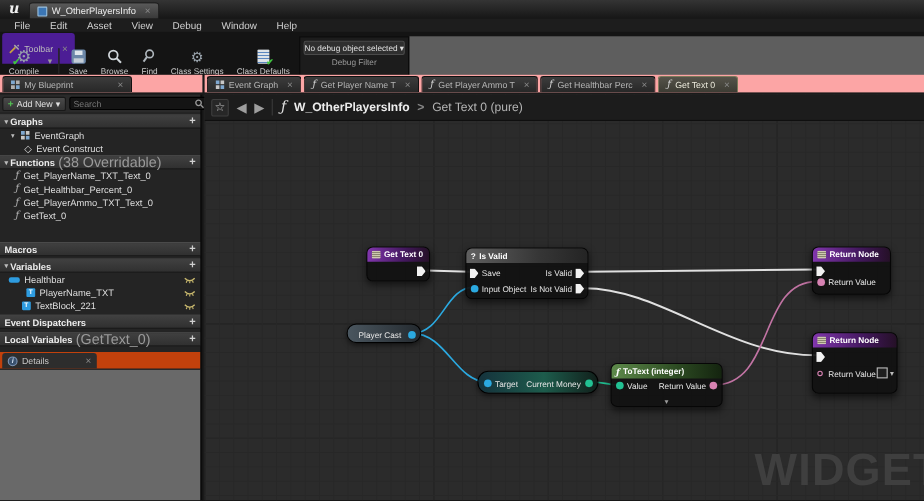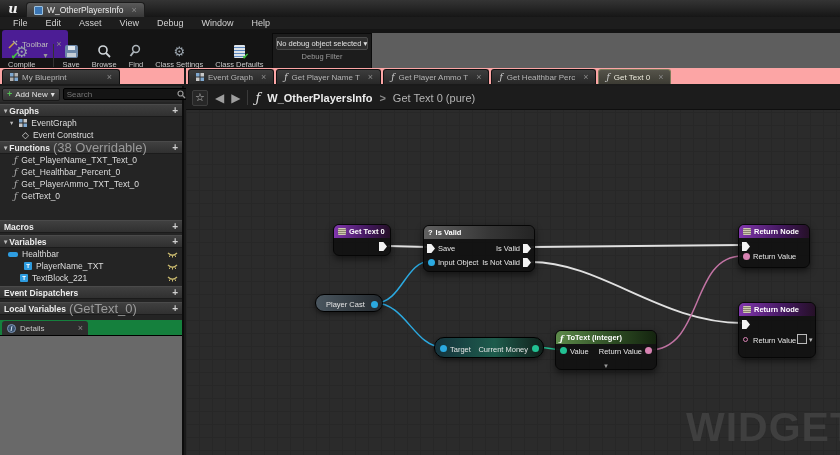--- a/index.html
+++ b/index.html
@@ -88,21 +88,21 @@
   .tree-row { height:12px; display:flex; align-items:center; gap:4px; font-size:8.5px;
               color:#dedede; padding-left:10px; flex:none; white-space:nowrap; }
   .indent2 { padding-left:22px; }
   .fn-row-glyph { font-family:"DejaVu Serif",serif; font-style:italic; color:#b0b0b0; font-size:9px; }
   .diamond { color:#d8d8d8; font-size:9px; line-height:1; }
   .var-ico-bar { width:10px; height:5px; background:#2e9ce0; border-radius:2px; flex:none; }
   .var-ico-txt { width:8px; height:8px; background:#2e9ce0; border-radius:1px; color:#fff;
                  font-size:6px; font-weight:bold; display:flex; align-items:center; justify-content:center; flex:none; }
   .var-ico-obj { width:4px; height:9px; background:#2e9ce0; border-radius:2px; flex:none; }
   .eye-wrap { margin-left:auto; margin-right:4px; display:flex; }
-  .details-strip { height:15px; background:#15803d; margin-top:5px; position:relative; flex:none; }
+  .details-strip { height:15px; background:#c2410c; margin-top:5px; position:relative; flex:none; }
   .details-tab { position:absolute; left:2px; top:1px; height:14px; width:86px; background:#2d2d2d;
                  border-radius:3px 3px 0 0; display:flex; align-items:center; gap:4px; padding:0 5px;
                  font-size:8px; color:#c8c8c8; }
   .info-ico { width:9px; height:9px; border-radius:50%; background:#39516e; border:1px solid #7d95b5;
               color:#d7e5f5; font-size:6.5px; font-style:italic; font-weight:bold; display:flex;
               align-items:center; justify-content:center; }
   .details-body { flex:1; background:#696969; border-top:1px solid #000; }
 
   
   .canvas { position:absolute; left:186px; top:86px; width:654px; height:369px; overflow:hidden;

